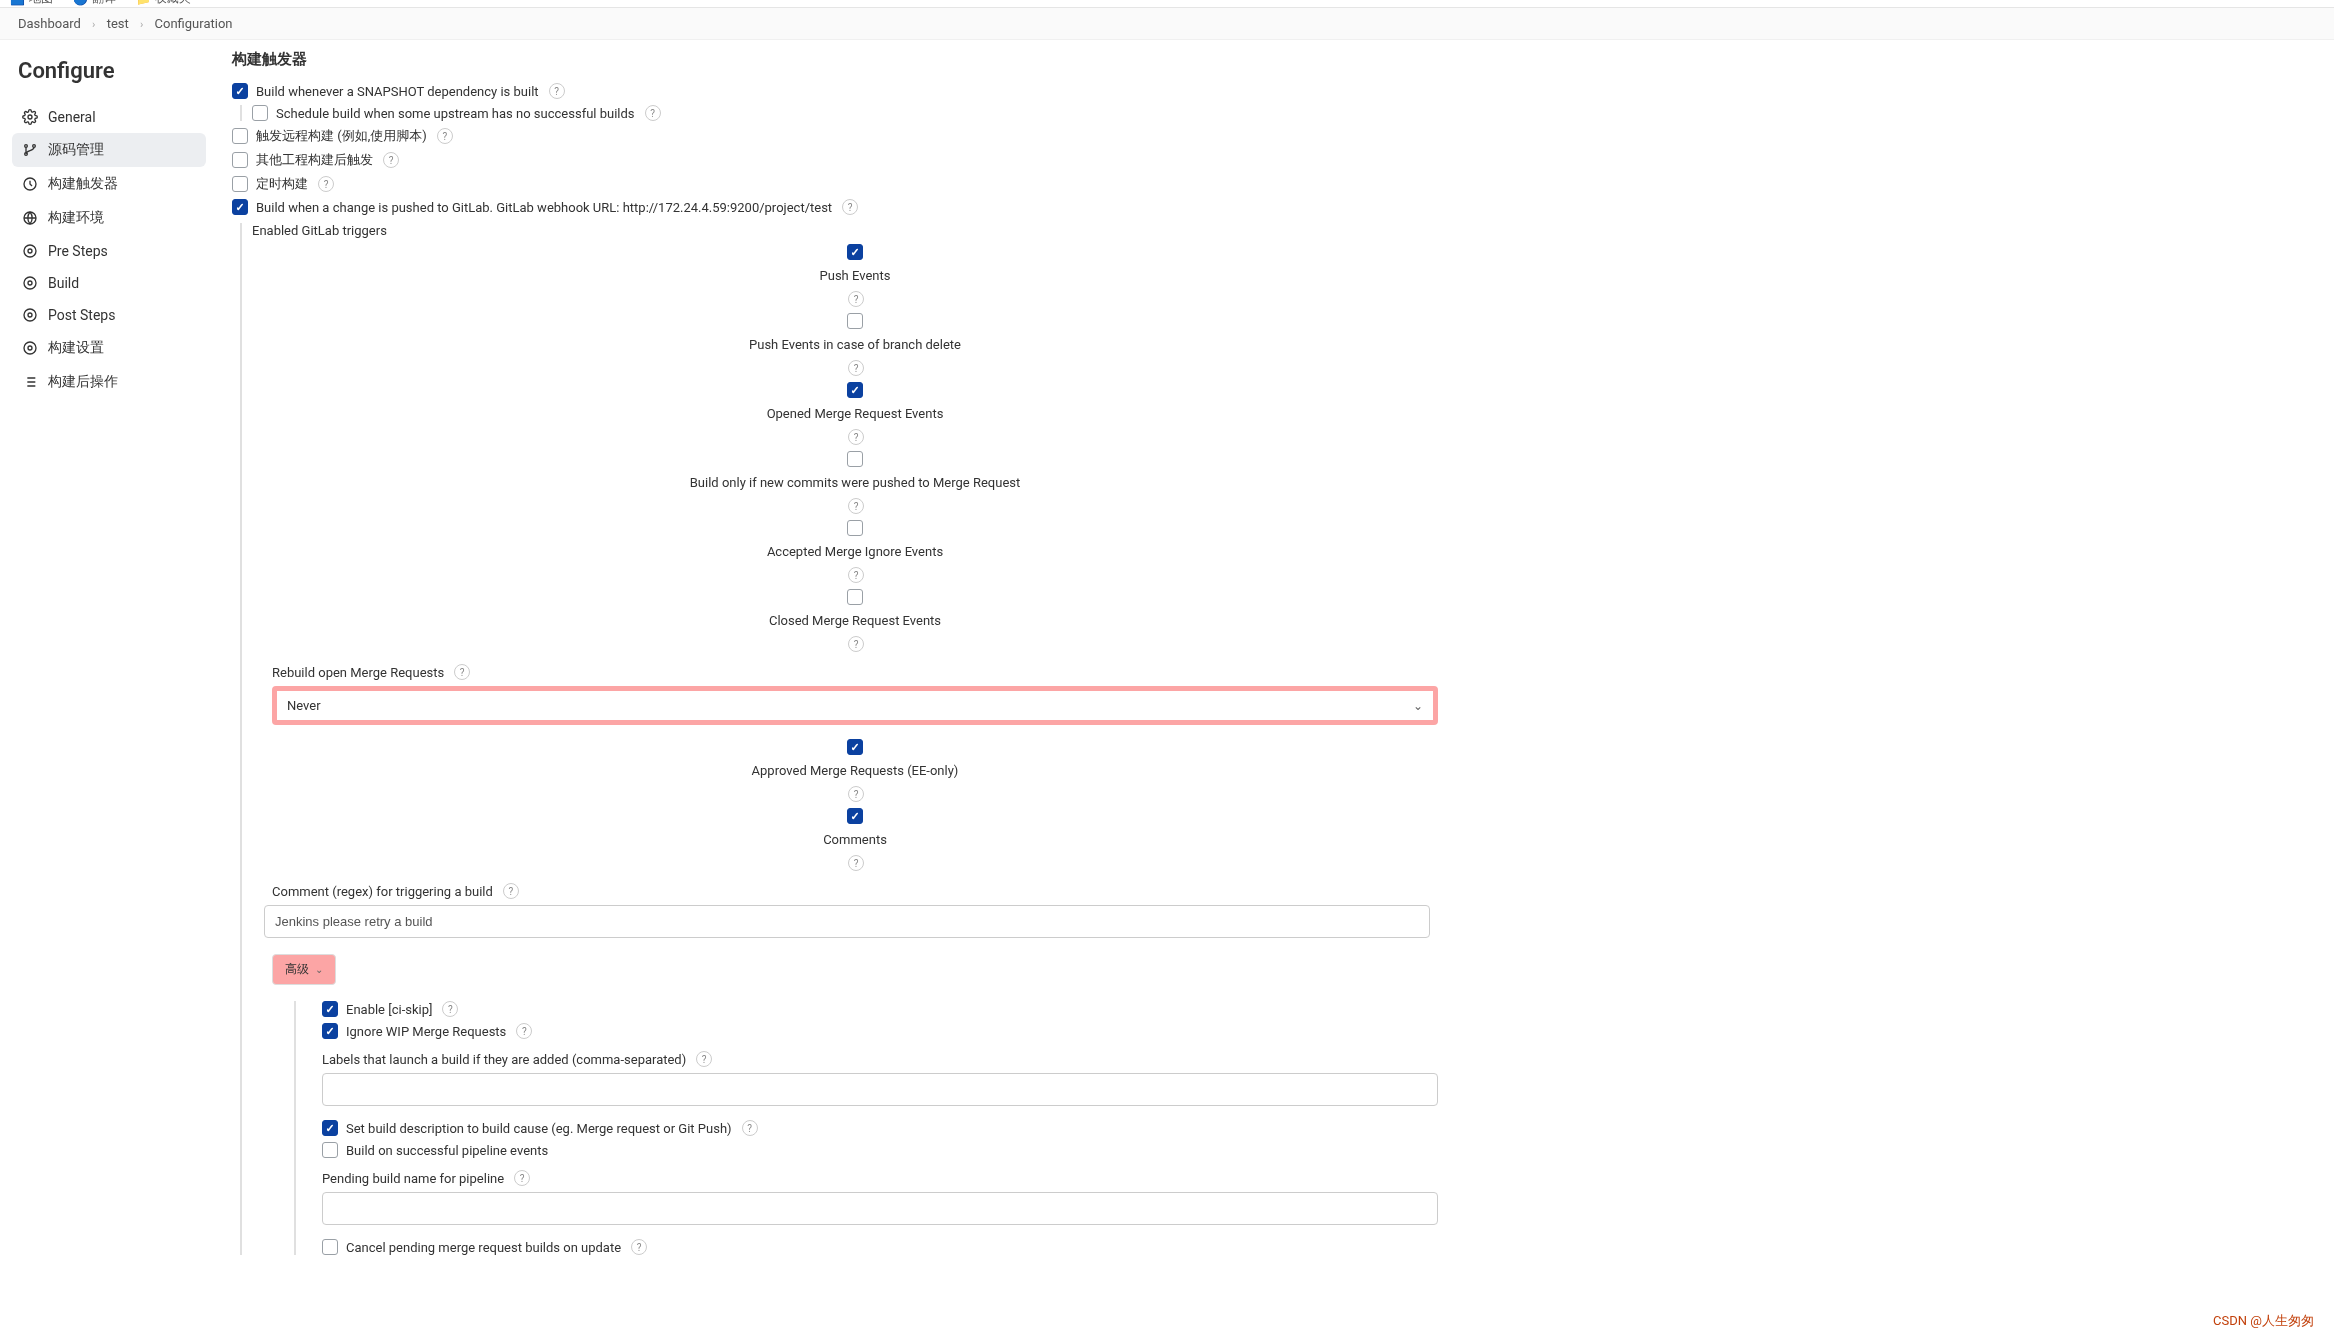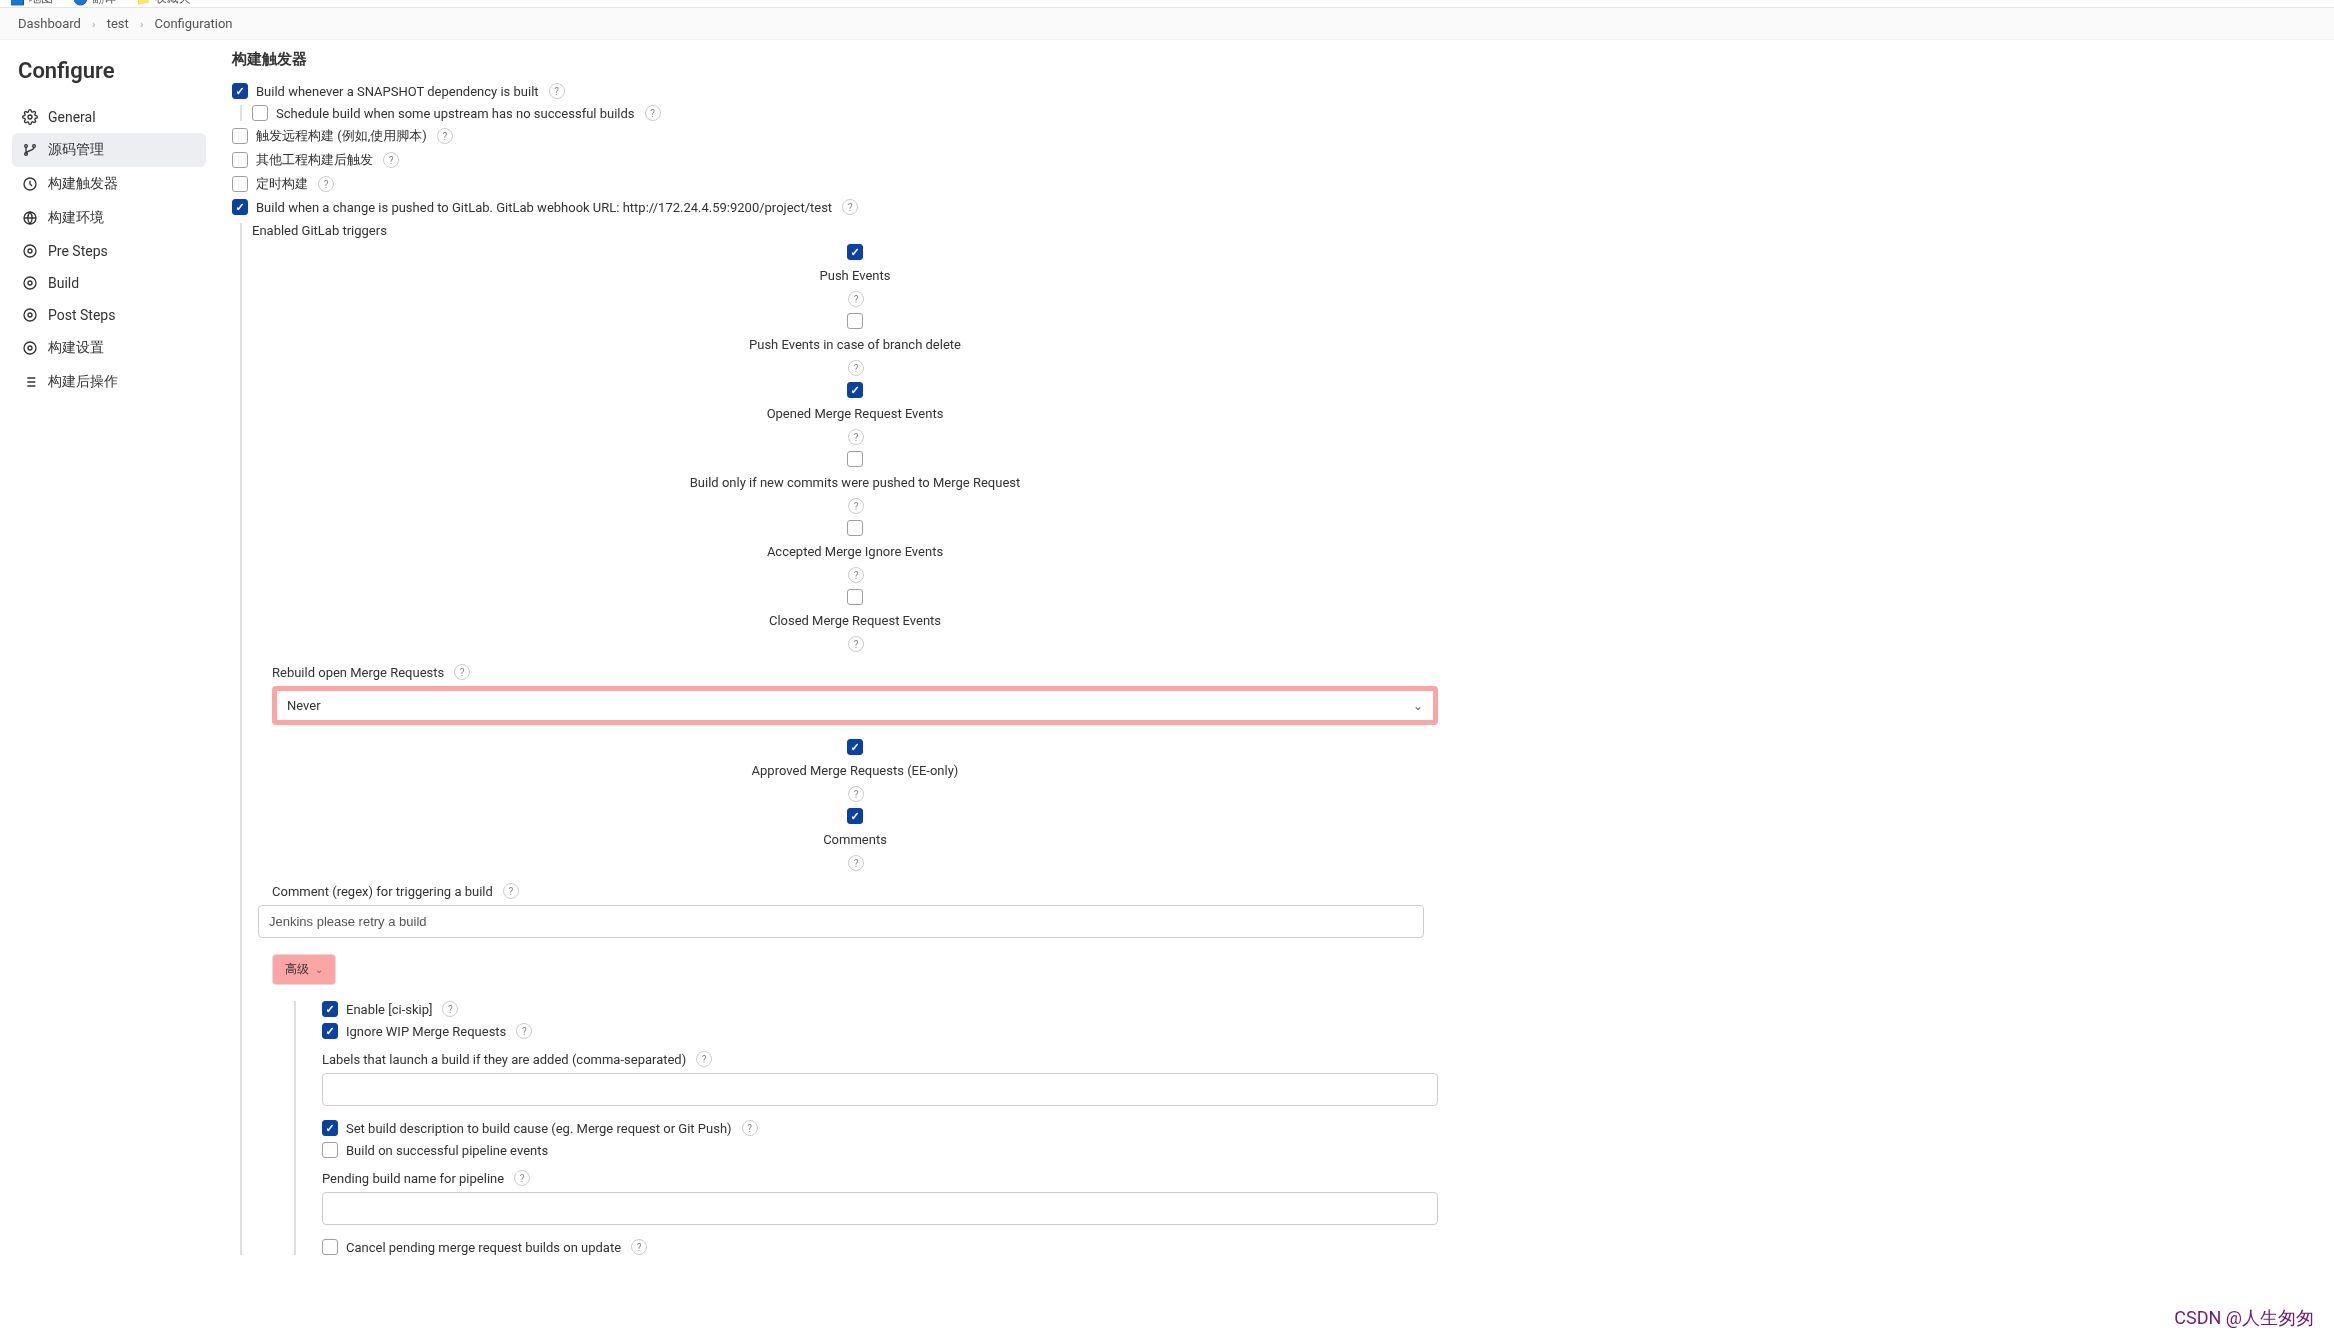--- a/index.html
+++ b/index.html
@@ -22,27 +22,27 @@
 .row { display: flex; align-items: center; gap: 8px; margin: 6px 0; }
 .row.indent1 { margin-left: 20px; flex-direction: column; }
 .check { width: 16px; height: 16px; border: 1px solid #9aa0a6; border-radius: 3px; display: flex; align-items: center; justify-content: center; cursor: pointer; flex-shrink: 0; background: #fff; }
 .check.checked { background: #0b41a0; border-color: #0b41a0; }
 .check.checked::after { content: "✓"; color: #fff; font-size: 11px; font-weight: bold; }
 .label { font-size: 13px; color: #333; }
 .help { width: 16px; height: 16px; border: 1px solid #ccc; border-radius: 50%; display: flex; align-items: center; justify-content: center; font-size: 10px; color: #888; cursor: pointer; margin-left: 2px; }
 .field-label { font-size: 13px; color: #333; margin: 12px 0 6px 20px; display: flex; align-items: center; gap: 8px; }
 .select { margin-left: 20px; width: calc(100% - 20px); border: 5px solid #fca5a5; border-radius: 4px; padding: 7px 10px; font-size: 13px; background: #fff; display: flex; justify-content: space-between; align-items: center; cursor: pointer; }
 .select .chev { font-size: 12px; color: #666; }
-.text-input { margin-left: 6px; width: calc(100% - 20px); border: 1px solid #ccc; border-radius: 4px; padding: 8px 10px; font-size: 13px; color: #555; }
+.text-input { margin-left: 12px; width: calc(100% - 20px); border: 1px solid #ccc; border-radius: 4px; padding: 8px 10px; font-size: 13px; color: #555; }
 .subheader { font-size: 13px; color: #333; margin: 8px 0 4px 20px; }
 .vbar { border-left: 2px solid #e0e0e0; margin-left: 8px; padding-left: 10px; }
 .vbar2 { border-left: 2px solid #e0e0e0; margin-left: 42px; padding-left: 26px; }
 .adv-btn { display: inline-flex; align-items: center; gap: 6px; margin: 16px 0 10px 20px; padding: 6px 12px; border: 1px solid #ddd; border-radius: 4px; background: #fca5a5; font-size: 12px; cursor: pointer; }
 .adv-btn .chev { font-size: 10px; color: #666; }
-.watermark { position: fixed; bottom: 14px; right: 20px; font-size: 18px; color: #701a75; }
+.watermark { position: fixed; bottom: 14px; right: 20px; font-size: 13px; color: #c2410c; }
 .spacer { height: 8px; }
 </style>
 </head>
 <body>
 
 <div class="topbar">
   <div class="topbar-items">
     <span>🟦 <span>地图</span></span>
     <span>🔵 <span>翻译</span></span>
     <span>📁 <span>收藏夹</span></span>

